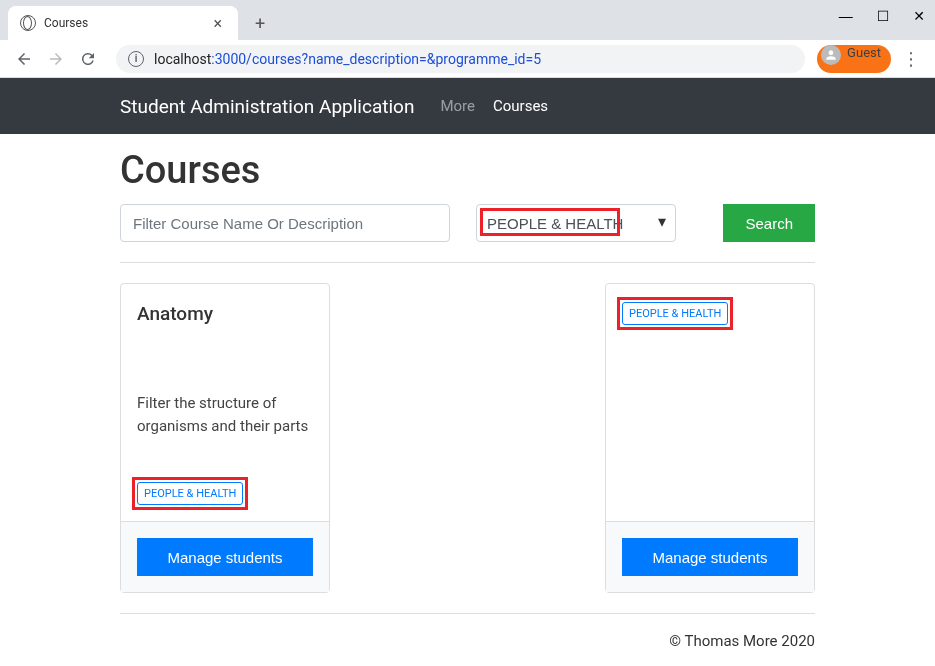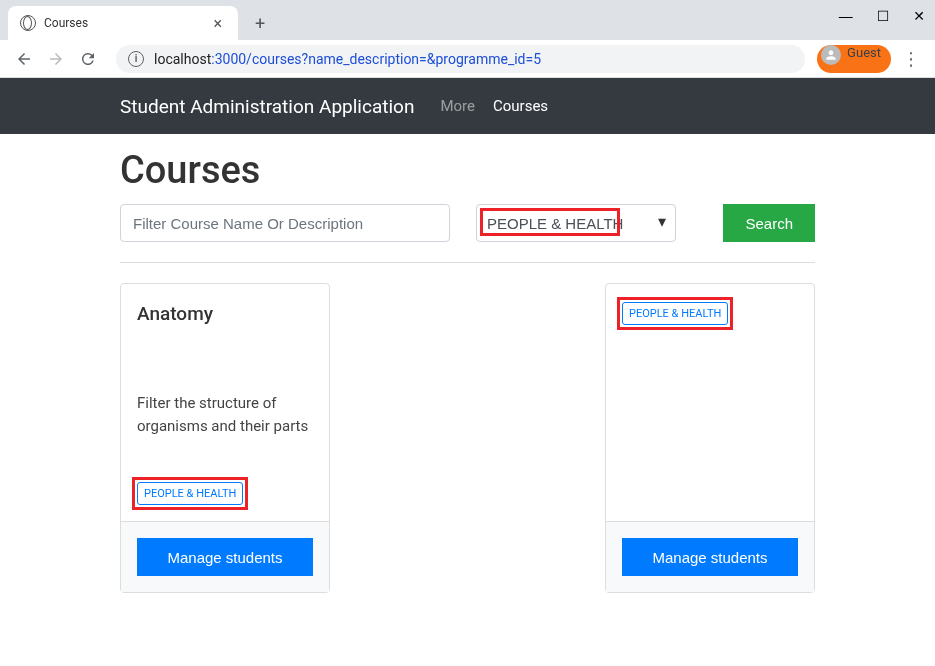--- a/index.html
+++ b/index.html
@@ -155,13 +155,14 @@
           <span class="badge">PEOPLE &amp; HEALTH</span>
           <div class="highlight-box"></div>
         </div>
       </div>
       <div class="card-footer">
         <button class="manage-btn">Manage students</button>
       </div>
     </div>
   </div>
 
+  <div class="footer">© Thomas More 2020</div>
 </div>
 
 </body></html>

